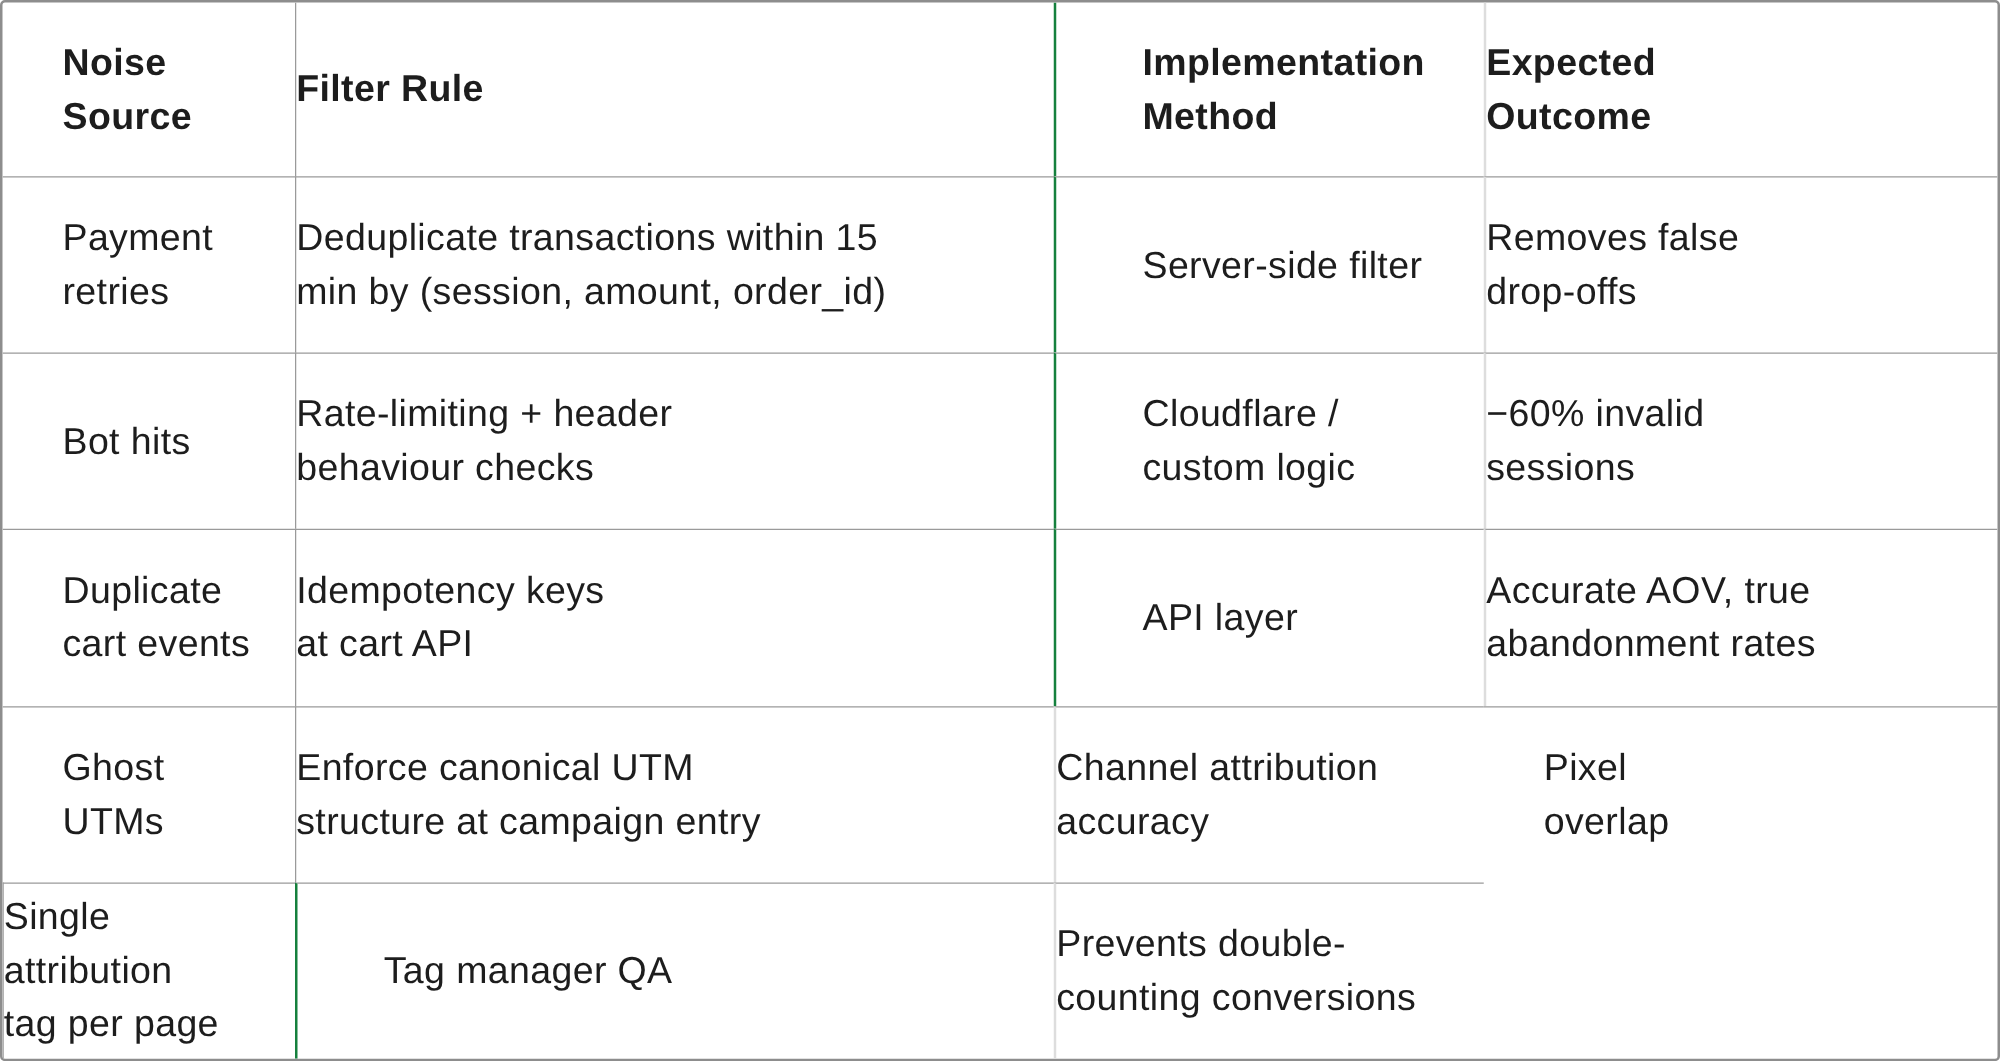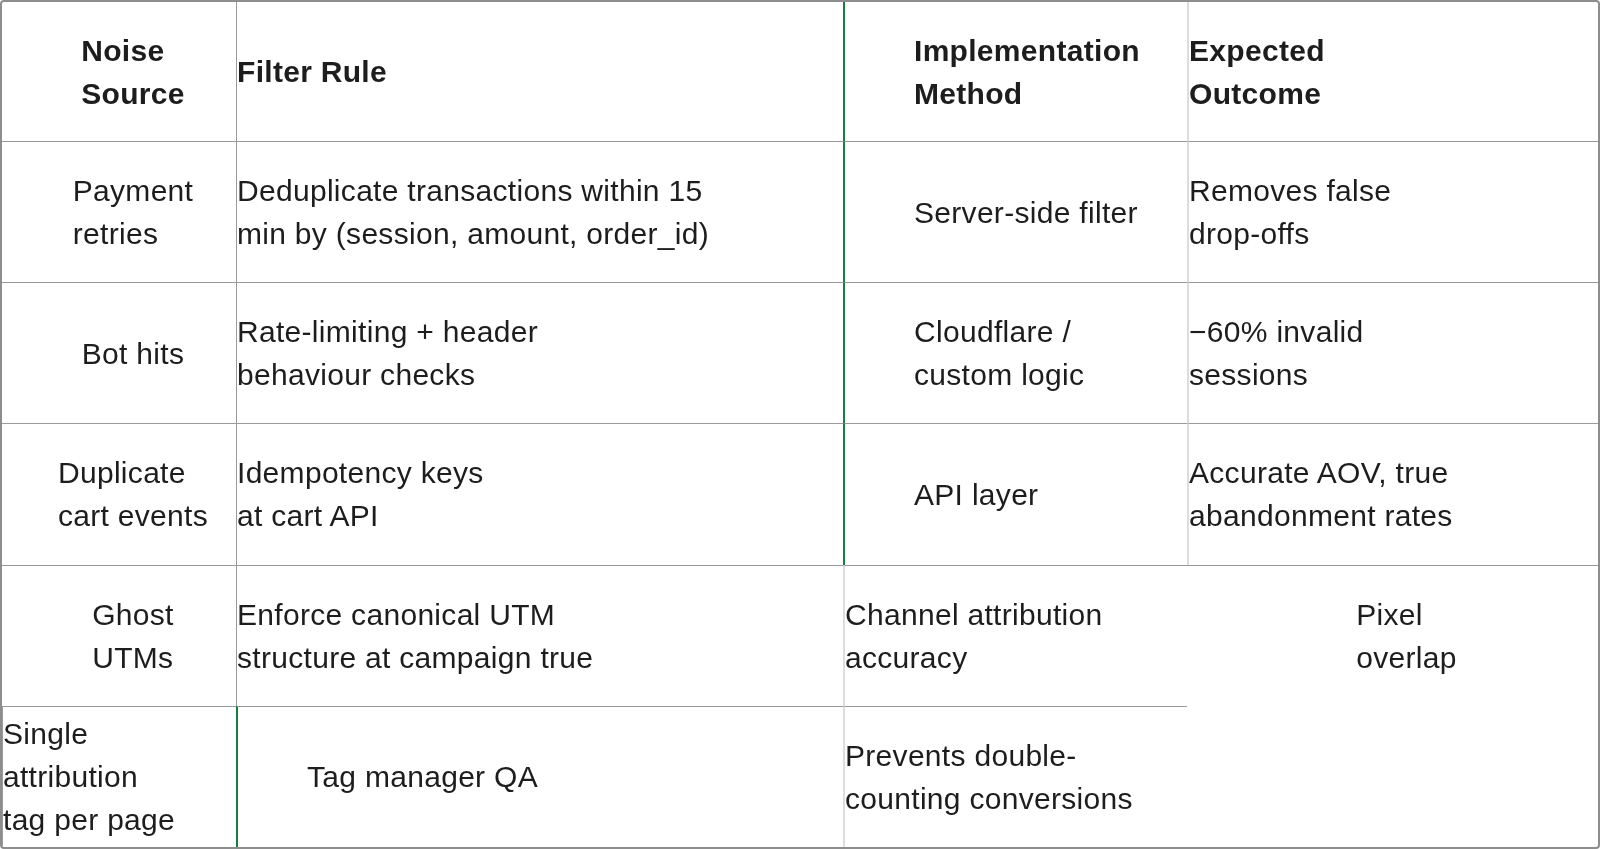--- a/index.html
+++ b/index.html
@@ -28,21 +28,21 @@
     font-size: 30px;
     line-height: 43px;
     letter-spacing: 0.3px;
     white-space: pre-line;
     padding-top: 4px;
     padding-bottom: 4px;
     padding-right: 20px;
   }
   .cell.header { font-weight: 600; }
   
-  .c0 { padding-left: 48px; justify-content: center; }
+  .c0 { padding-left: 48px; }
   .c1 { border-left: 1px solid #9a9a9a; }
   .c2 { padding-left: 69px; border-left: 2px solid #15803d; }
   .c3 { border-left: 2px solid #dddddd; }
   
   .rt { border-top: 1px solid #9a9a9a; }
   .cell-text { display: inline-block; }
 </style>
 </head>
 <body>
 
@@ -76,21 +76,21 @@
 cart events</span></div>
   <div class="cell c1 rt"><span class="cell-text">Idempotency keys
 at cart API</span></div>
   <div class="cell c2 rt"><span class="cell-text">API layer</span></div>
   <div class="cell c3 rt"><span class="cell-text">Accurate AOV, true
 abandonment rates</span></div>
 
   <div class="cell c0 rt"><span class="cell-text">Ghost
 UTMs</span></div>
   <div class="cell c1 rt"><span class="cell-text">Enforce canonical UTM
-structure at campaign true</span></div>
+structure at campaign entry</span></div>
   <div class="cell c3 rt"><span class="cell-text">Channel attribution
 accuracy</span></div>
 
   <div class="cell c0 rt"><span class="cell-text">Pixel
 overlap</span></div>
   <div class="cell c1 rt"><span class="cell-text">Single attribution
 tag per page</span></div>
   <div class="cell c2 rt"><span class="cell-text">Tag manager QA</span></div>
   <div class="cell c3 rt"><span class="cell-text">Prevents double-
 counting conversions</span></div>

